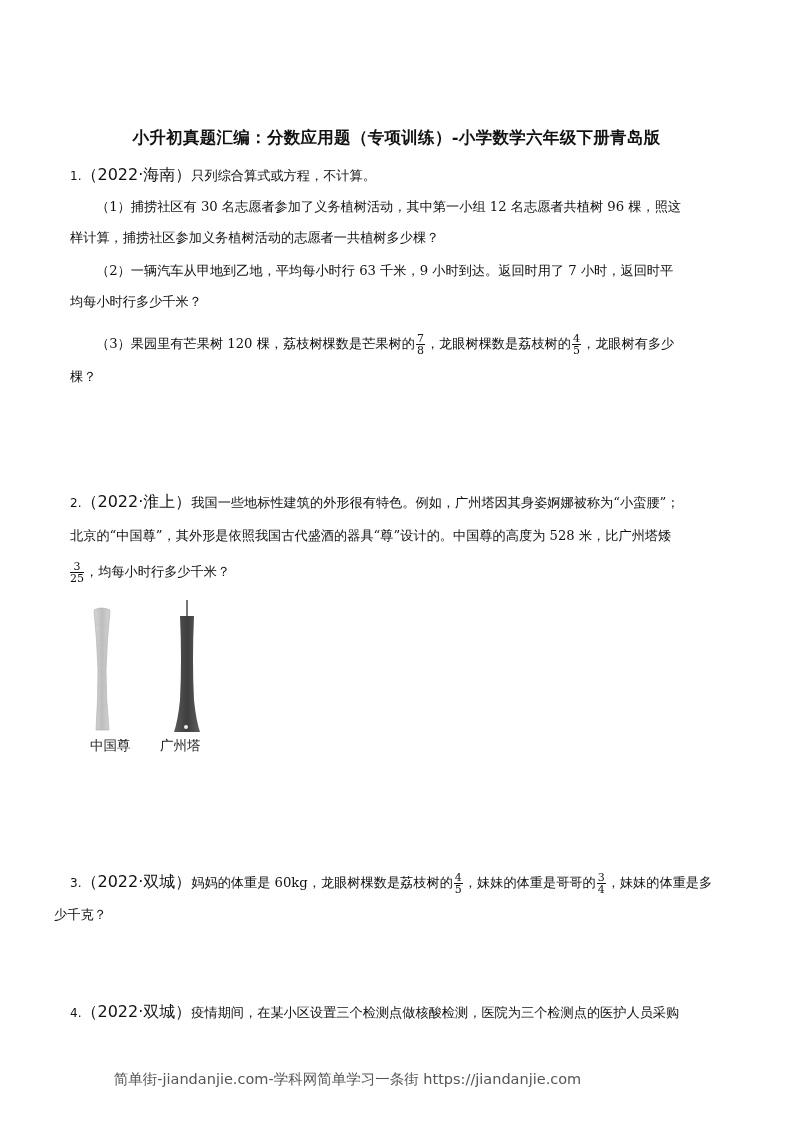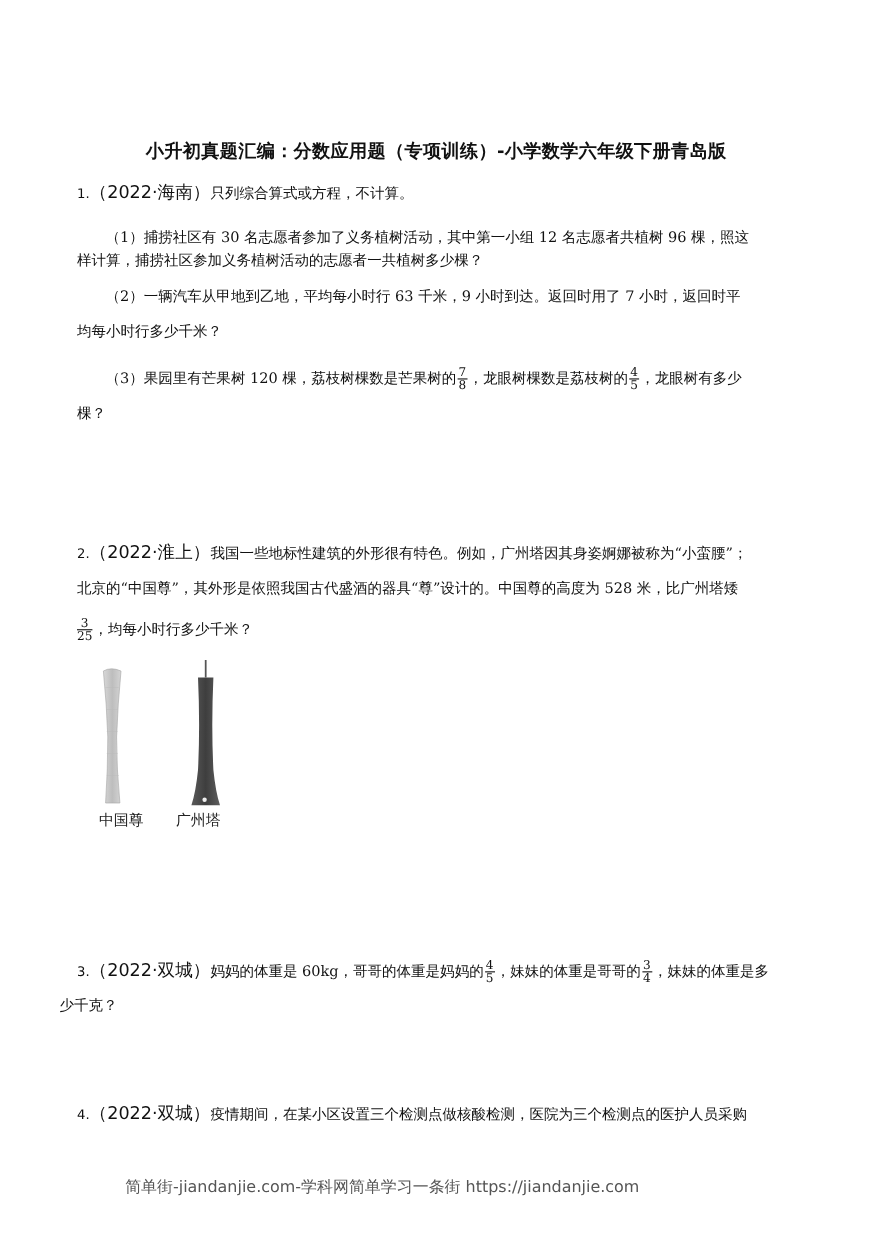--- a/index.html
+++ b/index.html
@@ -22,21 +22,21 @@
             font-family: "DejaVu Sans", "Liberation Sans", sans-serif; font-size: 14.5px; color: #555; }
 </style>
 </head>
 <body>
 
 <div class="title">小升初真题汇编：分数应用题（专项训练）-小学数学六年级下册青岛版</div>
 
 <div class="line" style="left:70px; top:166px;">
   <span class="num">1.</span><span class="src">（2022·海南）</span><span>只列综合算式或方程，不计算。</span>
 </div>
-<div class="line" style="left:96px; top:208px;text-align:right;">
+<div class="line" style="left:96px; top:198px;text-align:right;">
   <span>（1）</span><span>捕捞社区有 30 名志愿者参加了义务植树活动，其中第一小组 12 名志愿者共植树 96 棵，照这</span>
 </div>
 <div class="line" style="left:70px; top:229px;">样计算，捕捞社区参加义务植树活动的志愿者一共植树多少棵？</div>
 
 <div class="line" style="left:96px; top:262px;">
   <span>（2）</span><span>一辆汽车从甲地到乙地，平均每小时行 63 千米，9 小时到达。返回时用了 7 小时，返回时平</span>
 </div>
 <div class="line" style="left:70px; top:293px;">均每小时行多少千米？</div>
 
 <div class="line" style="left:96px; top:333px;">
@@ -78,21 +78,21 @@
 
     <line x1="101" y1="0" x2="101" y2="16" stroke="#555" stroke-width="1.6"></line>
     <path d="M94,16 L108,16 Q106,60 108,100 Q110,120 114,132 L88,132 Q92,120 94,100 Q96,60 94,16 Z" fill="url(#gz)"></path>
     <circle cx="100" cy="127" r="2" fill="#eee"></circle>
   </svg>
 </div>
 <div class="tower-label" style="left:90px;">中国尊</div>
 <div class="tower-label" style="left:160px;">广州塔</div>
 
 <div class="line" style="left:70px; top:872px;">
-  <span class="num">3.</span><span class="src">（2022·双城）</span><span>妈妈的体重是 60kg，哥哥的体重是妈妈的</span><span class="frac"><span class="n">4</span><span>5</span></span><span>，妹妹的体重是哥哥的</span><span class="frac"><span class="n">3</span><span>4</span></span><span>，妹妹的体重是多</span>
+  <span class="num">3.</span><span class="src">（2022·双城）</span><span>妈妈的体重是 60kg，龙眼树棵数是荔枝树的</span><span class="frac"><span class="n">4</span><span>5</span></span><span>，妹妹的体重是哥哥的</span><span class="frac"><span class="n">3</span><span>4</span></span><span>，妹妹的体重是多</span>
 </div>
 <div class="line" style="left:54px; top:906px;">少千克？</div>
 
 <div class="line" style="left:70px; top:1003px;">
   <span class="num">4.</span><span class="src">（2022·双城）</span><span>疫情期间，在某小区设置三个检测点做核酸检测，医院为三个检测点的医护人员采购</span>
 </div>
 
 <div class="footer">简单街-jiandanjie.com-学科网简单学习一条街 https://jiandanjie.com</div>
 
 </body></html>

